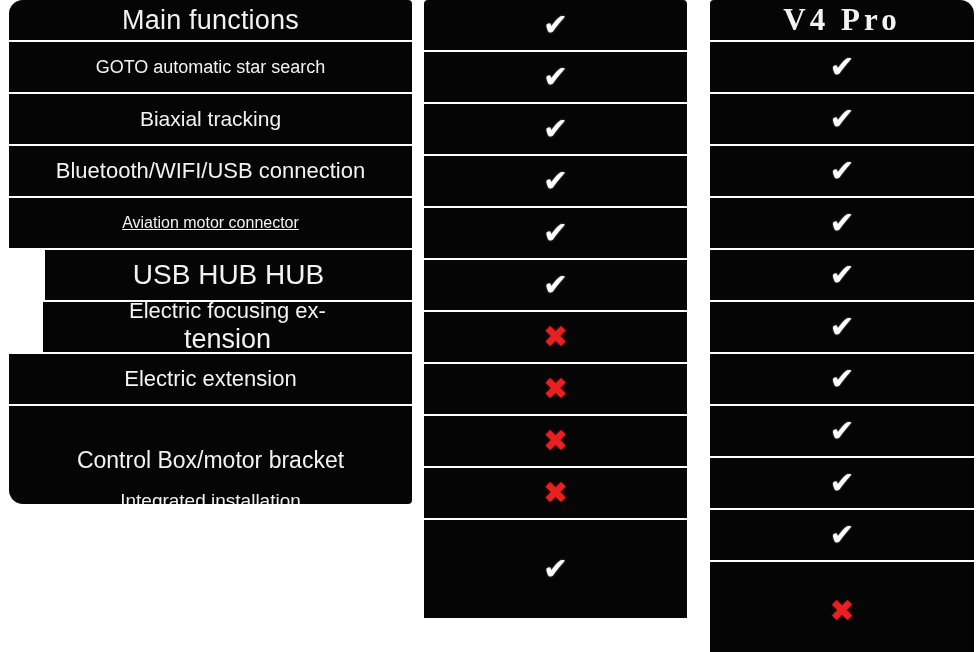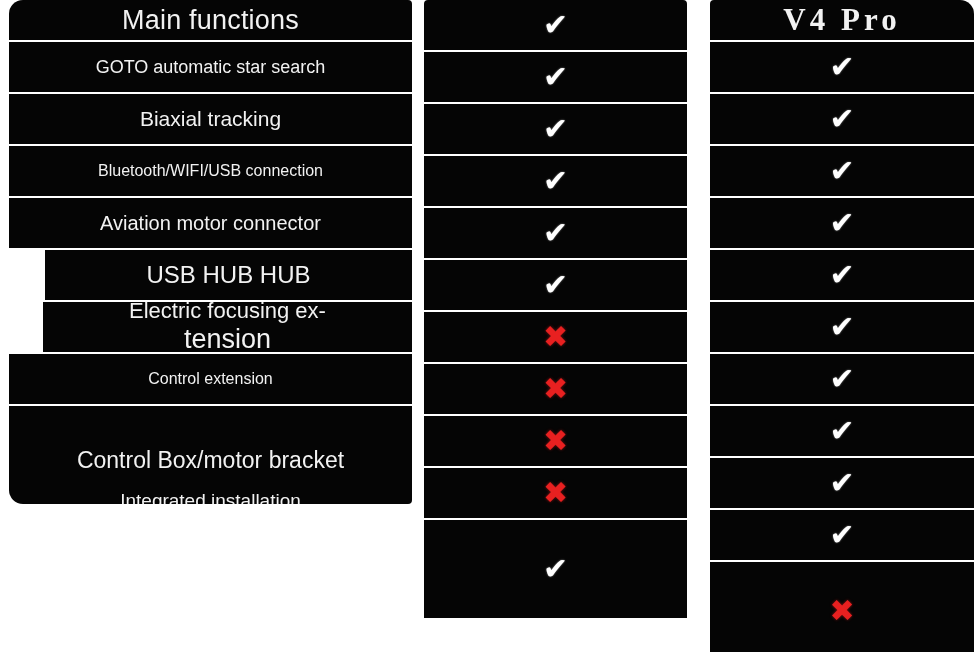--- a/index.html
+++ b/index.html
@@ -70,24 +70,24 @@
     font-weight: 400;
     letter-spacing: 0.2px;
   }
   .head-model {
     font-family: "DejaVu Serif", "Liberation Serif", serif;
     font-size: 31px;
     font-weight: 700;
     letter-spacing: 4px;
   }
   .t-sm  { font-size: 18px; }
-  .t-md  { font-size: 20px; }
-  .t-lg  { font-size: 16px; }
+  .t-md  { font-size: 16px; text-decoration: underline; }
+  .t-lg  { font-size: 22px; }
   .t-xl  { font-size: 21px; }
-  .t-xxl { font-size: 24px; margin-left: 36px; }
+  .t-xxl { font-size: 28px; margin-left: 36px; }
 
   .two-line {
     flex-direction: column;
     justify-content: center;
     line-height: 1.18;
     margin-left: 34px;
   }
   .two-line .line-a { font-size: 22px; }
   .two-line .line-b { font-size: 27px; }
 
@@ -128,21 +128,21 @@
     <div class="cell r t-xl">Biaxial tracking</div>
     <div class="cell r t-lg">Bluetooth/WIFI/USB connection</div>
     <div class="cell r t-md">Aviation motor connector</div>
     <div class="cell r t-xxl">USB HUB HUB</div>
 
     <div class="cell r two-line">
       <span class="line-a">Electric focusing ex-</span>
       <span class="line-b">tension</span>
     </div>
 
-    <div class="cell r t-lg">Control extension</div>
+    <div class="cell r t-lg">Electric extension</div>
 
     <div class="cell r-last last-stack">
       <span class="line-a">Control Box/motor bracket</span>
       <span class="line-b">Integrated installation</span>
     </div>
   </div>
 
   <div class="gap-a"></div>
 
   <div class="col col-lite">

